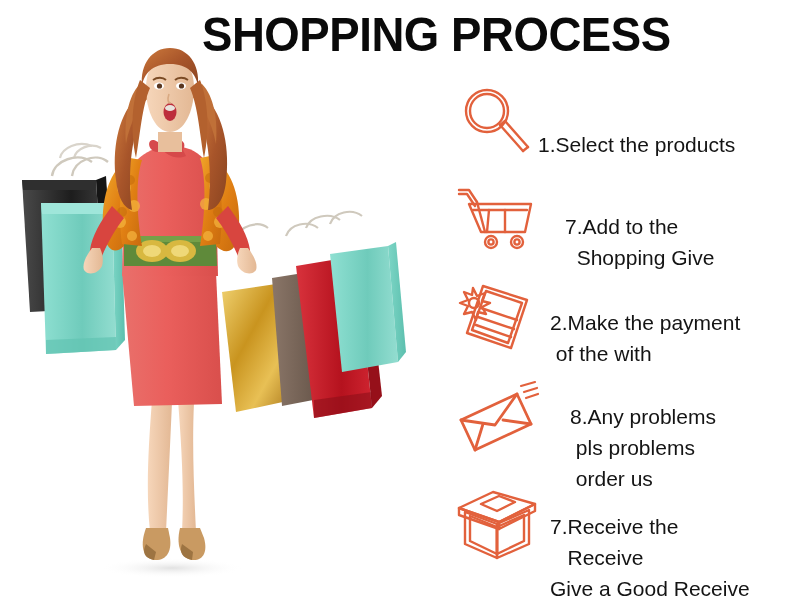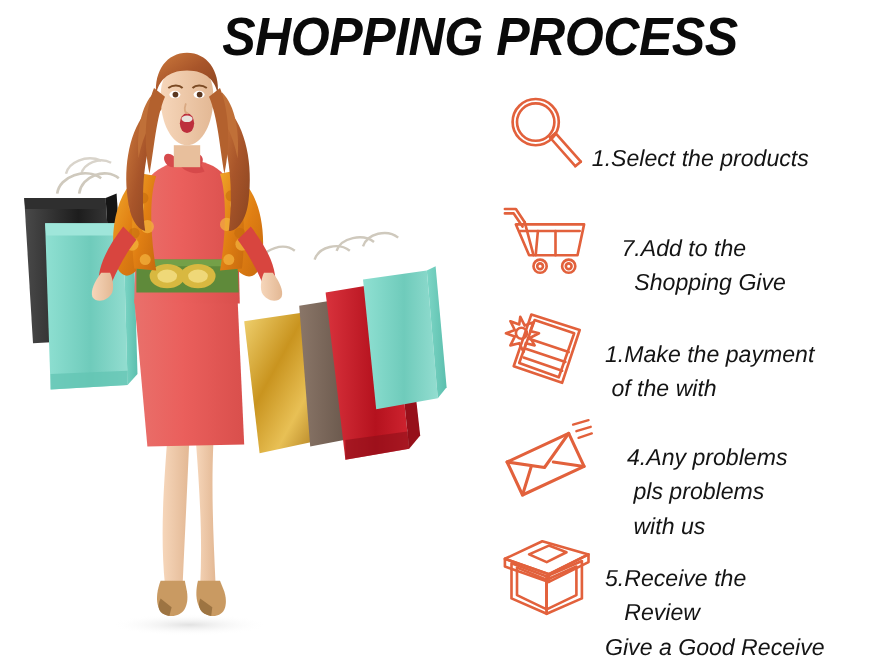--- a/index.html
+++ b/index.html
@@ -1,21 +1,21 @@
 <!DOCTYPE html>
 <html><head>
 <meta charset="utf-8">
 <style>
   html,body{margin:0;padding:0;background:#ffffff;}
   body{
     width:800px;height:600px;overflow:hidden;
     font-family:"Liberation Sans","DejaVu Sans",sans-serif;
     color:#111;position:relative;
   }
-  #page{position:relative;width:800px;height:600px;background:#fff;font-style:italic;}
+  #page{position:relative;width:800px;height:600px;background:#fff;}
 
   
   .title{
     position:absolute;left:202px;top:8px;width:420px;
     font-family:"Liberation Sans","DejaVu Sans",sans-serif;
     font-weight:bold;font-size:49px;line-height:52px;
     letter-spacing:-0.5px;color:#0a0a0a;
     transform:scaleX(0.93);transform-origin:left top;
     white-space:nowrap;
   }
@@ -303,42 +303,42 @@
 
             <path d="M26 32 L62 44"></path>
             <path d="M23 41 L59 53"></path>
             <path d="M21 49 L56 61"></path>
 
             <path d="M18 12 L22 20 L30 17 L27 25 L35 27 L27 31 L31 38 L23 36 L21 44 L17 36 L9 38 L13 30 L5 27 L13 24 L9 16 L17 19 Z"></path>
             <circle cx="19" cy="27" r="5"></circle>
           </g>
         </svg>
       </div>
-      <div class="txt"><span>1.Make the payment</span>
+      <div class="txt"><span>2.Make the payment</span>
 <span> of the with</span></div>
     </div>
 
     <div class="step" id="step4">
       <div class="ico">
         <svg width="85" height="80" viewBox="0 0 85 80">
           <g fill="none" stroke="#e2613c" stroke-width="2.8" stroke-linejoin="round" stroke-linecap="round">
             <path d="M6 40 L62 14 L76 44 L20 70 Z"></path>
             <path d="M6 40 L40 45 L62 14"></path>
             <path d="M28 44 L20 70"></path>
             <path d="M48 40 L76 44"></path>
 
             <path d="M66 6 L80 2" stroke-width="2.2"></path>
             <path d="M69 12 L82 8" stroke-width="2.2"></path>
             <path d="M71 18 L83 14" stroke-width="2.2"></path>
           </g>
         </svg>
       </div>
-      <div class="txt"><span>4.Any problems</span>
+      <div class="txt"><span>8.Any problems</span>
 <span> pls problems</span>
-<span> with us</span></div>
+<span> order us</span></div>
     </div>
 
     <div class="step" id="step5">
       <div class="ico">
         <svg width="85" height="80" viewBox="0 0 85 80">
           <g fill="none" stroke="#e2613c" stroke-width="2.4" stroke-linejoin="round" stroke-linecap="round">
 
             <path d="M10 28 L42 40 L42 74 L10 60 Z"></path>
             <path d="M42 40 L74 26 L74 60 L42 74 Z"></path>
 
@@ -346,19 +346,19 @@
             <path d="M42 43 L69 31 L69 57 L42 70 Z"></path>
 
             <path d="M4 24 L38 8 L80 20 L44 38 Z"></path>
             <path d="M4 24 L4 31 L44 45 L44 38 Z"></path>
             <path d="M44 38 L44 45 L80 27 L80 20 Z"></path>
 
             <path d="M26 20 L44 12 L60 18 L42 27 Z"></path>
           </g>
         </svg>
       </div>
-      <div class="txt"><span>5.Receive the</span>
-<span>   Review</span>
+      <div class="txt"><span>7.Receive the</span>
+<span>   Receive</span>
 <span>Give a Good Receive</span></div>
     </div>
 
   </div>
 </div>
 
 </body></html>

